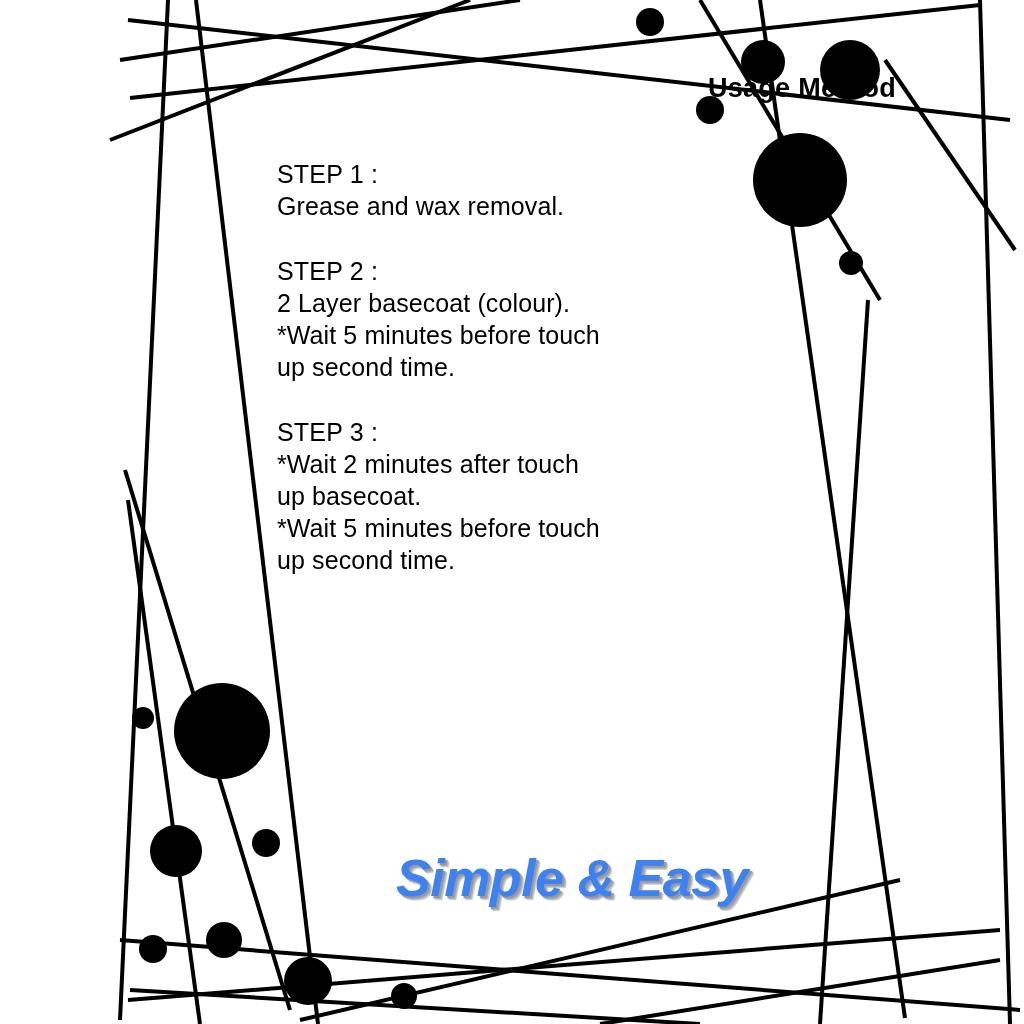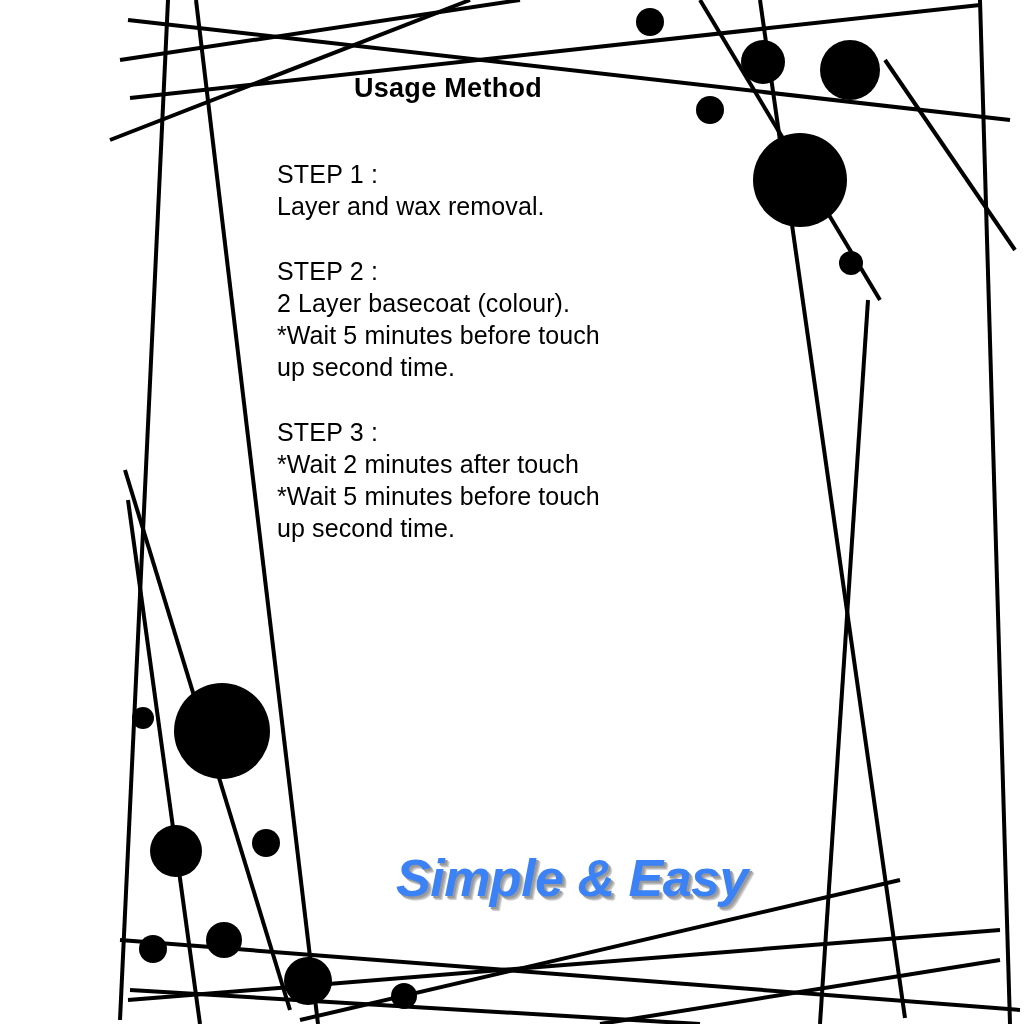--- a/index.html
+++ b/index.html
@@ -28,21 +28,21 @@
     left: 0;
     top: 0;
     width: 1024px;
     height: 1024px;
   }
   .title {
     position: absolute;
     left: 0;
     top: 73px;
     width: 896px;
-    text-align: center;
+    text-align: right;
     font-size: 27px;
     font-weight: bold;
     color: #000000;
     letter-spacing: 0.3px;
   }
   .steps {
     position: absolute;
     left: 277px;
     top: 158px;
     width: 620px;
@@ -124,33 +124,34 @@
   </svg>
 
   <div class="content">
 
     <div class="title">Usage Method</div>
 
     <div class="steps">
 
       <div class="step-block">
         <div class="step-head">STEP 1 :</div>
-        <div class="step-line">Layer and wax removal.</div>
+        <div class="step-line">Grease and wax removal.</div>
       </div>
 
       <div class="step-block">
         <div class="step-head">STEP 2 :</div>
         <div class="step-line">2 Layer basecoat (colour).</div>
         <div class="step-line">*Wait 5 minutes before touch</div>
         <div class="step-line">up second time.</div>
       </div>
 
       <div class="step-block">
         <div class="step-head">STEP 3 :</div>
         <div class="step-line">*Wait 2 minutes after touch</div>
+        <div class="step-line">up basecoat.</div>
         <div class="step-line">*Wait 5 minutes before touch</div>
         <div class="step-line">up second time.</div>
       </div>
 
     </div>
 
     <div class="tagline">Simple &amp; Easy</div>
 
   </div>
 </div>

